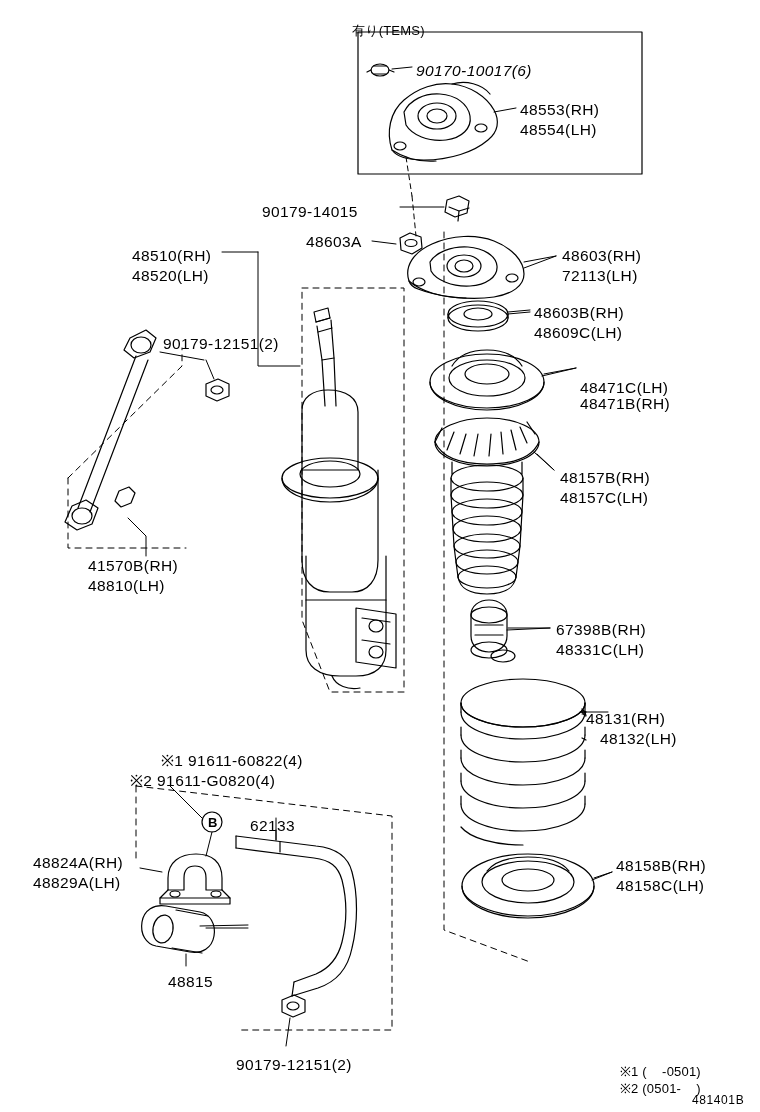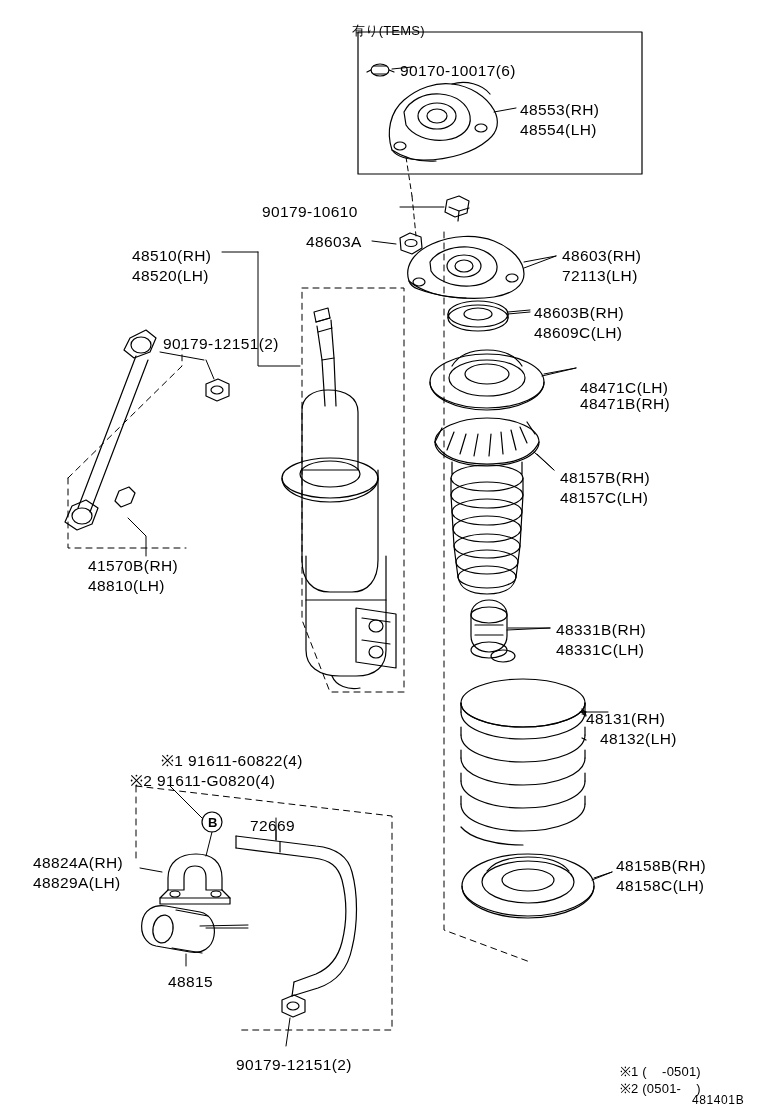--- a/index.html
+++ b/index.html
@@ -290,45 +290,45 @@
       <path d="M530 312 L 508 314"></path>
       <path d="M576 368 L 542 376"></path>
       <path d="M554 470 L 534 452"></path>
       <path d="M550 628 L 508 628"></path>
       <path d="M580 712 L 586 712"></path>
       <path d="M612 872 L 592 880"></path>
     </g>
   </svg>
 
   <div class="lbl small" style="left:352px;top:22px;">有り(TEMS)</div>
-  <div class="lbl" style="left:400px;top:61px;">90170-10017(6)</div>
+  <div class="lbl" style="left:416px;top:61px;font-style:italic;">90170-10017(6)</div>
   <div class="lbl" style="left:520px;top:100px;">48553(RH)</div>
   <div class="lbl" style="left:520px;top:120px;">48554(LH)</div>
-  <div class="lbl" style="left:262px;top:202px;">90179-10610</div>
+  <div class="lbl" style="left:262px;top:202px;">90179-14015</div>
   <div class="lbl" style="left:306px;top:232px;">48603A</div>
   <div class="lbl" style="left:132px;top:246px;">48510(RH)</div>
   <div class="lbl" style="left:132px;top:266px;">48520(LH)</div>
   <div class="lbl" style="left:562px;top:246px;">48603(RH)</div>
   <div class="lbl" style="left:562px;top:266px;">72113(LH)</div>
   <div class="lbl" style="left:534px;top:303px;">48603B(RH)</div>
   <div class="lbl" style="left:534px;top:323px;">48609C(LH)</div>
   <div class="lbl" style="left:163px;top:334px;">90179-12151(2)</div>
   <div class="lbl" style="left:580px;top:358px;margin-top:36px;">48471B(RH)</div>
   <div class="lbl" style="left:580px;top:378px;">48471C(LH)</div>
   <div class="lbl" style="left:560px;top:468px;">48157B(RH)</div>
   <div class="lbl" style="left:560px;top:488px;">48157C(LH)</div>
   <div class="lbl" style="left:88px;top:556px;">41570B(RH)</div>
   <div class="lbl" style="left:88px;top:576px;">48810(LH)</div>
-  <div class="lbl" style="left:556px;top:620px;">48331B(RH)</div>
+  <div class="lbl" style="left:556px;top:620px;">67398B(RH)</div>
   <div class="lbl" style="left:556px;top:640px;">48331C(LH)</div>
   <div class="lbl" style="left:586px;top:709px;">48131(RH)</div>
   <div class="lbl" style="left:586px;top:729px;margin-left:14px;">48132(LH)</div>
   <div class="lbl" style="left:130px;top:751px;margin-left:31px;">※1 91611-60822(4)</div>
   <div class="lbl" style="left:130px;top:771px;">※2 91611-G0820(4)</div>
-  <div class="lbl" style="left:250px;top:816px;">72669</div>
+  <div class="lbl" style="left:250px;top:816px;">62133</div>
   <div class="lbl" style="left:616px;top:856px;">48158B(RH)</div>
   <div class="lbl" style="left:616px;top:876px;">48158C(LH)</div>
   <div class="lbl" style="left:33px;top:853px;">48824A(RH)</div>
   <div class="lbl" style="left:33px;top:873px;">48829A(LH)</div>
   <div class="lbl" style="left:168px;top:972px;">48815</div>
   <div class="lbl" style="left:236px;top:1055px;">90179-12151(2)</div>
   <div class="lbl small" style="left:620px;top:1063px;">※1 (    -0501)</div>
   <div class="lbl small" style="left:620px;top:1080px;">※2 (0501-    )</div>
   <div class="lbl code" style="left:692px;top:1090px;">481401B</div>
   <div class="lbl small bold" style="left:208px;top:814px;">B</div>

